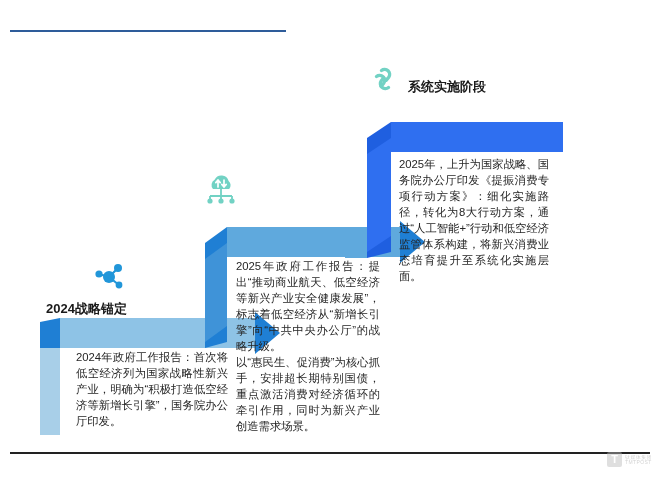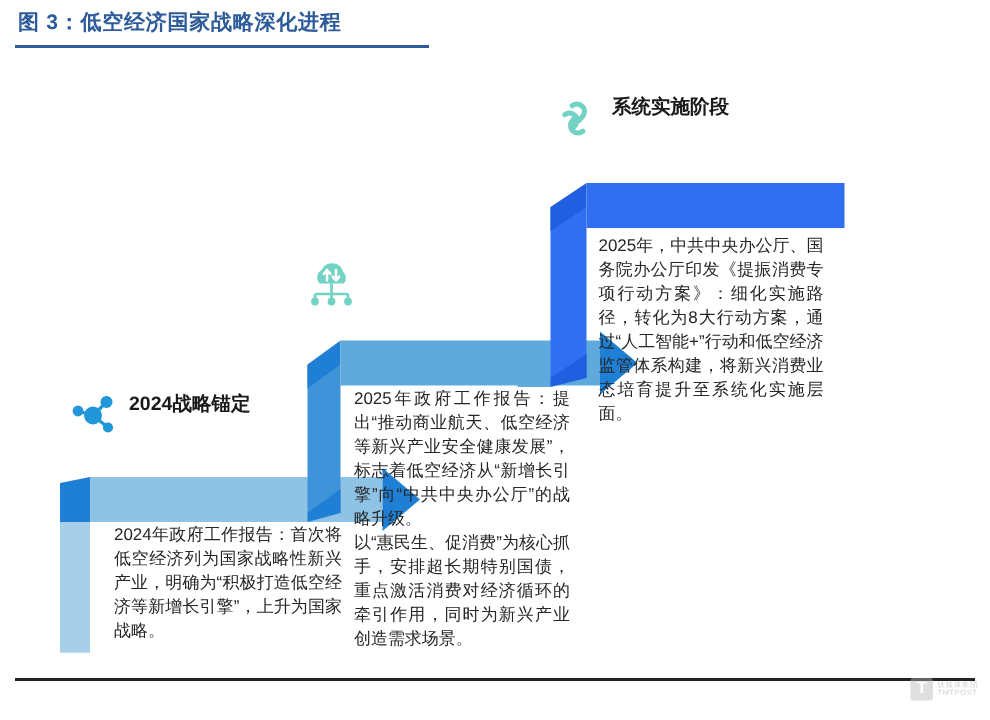--- a/index.html
+++ b/index.html
@@ -41,47 +41,46 @@
     width:15px;height:15px;background:#b9b9b9;border-radius:2px;
     color:#fff;font-size:11px;font-weight:bold;line-height:15px;text-align:center;
   }
   .wm-text{display:flex;flex-direction:column;line-height:1;}
   .wm-cn{font-size:5px;color:#9a9a9a;letter-spacing:.4px;}
   .wm-en{font-size:5px;color:#9a9a9a;letter-spacing:.4px;}
 
   
   .step{position:absolute;}
   .step-head{
-    position:absolute;display:flex;align-items:flex-start;gap:6px;
+    position:absolute;display:flex;align-items:flex-end;gap:6px;
     white-space:nowrap;
   }
   .step-title{font-size:13px;font-weight:bold;color:#1a1a1a;}
   .icon{width:34px;height:34px;display:block;}
 
   .ribbon{position:absolute;}
   .ribbon svg{display:block;}
 
   .body-text{
     position:absolute;
     font-size:11.3px;line-height:1.42;color:#262626;
     text-align:justify;text-justify:inter-ideograph;
     word-break:break-all;
   }
 </style>
 </head>
 <body>
 
 <div class="page">
 
-  <div class="title">图 3：低空经济国家战略深化进程</div>
   <div class="title-rule"></div>
 
   <div class="step">
 
-    <div class="step-head" style="left:46px;top:260px;">
+    <div class="step-head" style="left:46px;top:260px;flex-direction:column;">
       <span class="icon">
         <svg viewBox="0 0 34 34" width="34" height="34" aria-hidden="true">
           <circle cx="16" cy="17" r="6" fill="#2196d9"></circle>
           <circle cx="25" cy="8" r="4" fill="#2196d9"></circle>
           <circle cx="6" cy="14" r="3.6" fill="#2196d9"></circle>
           <circle cx="26" cy="25" r="3.4" fill="#2196d9"></circle>
           <path d="M16 17 L25 8 M16 17 L6 14 M16 17 L26 25" stroke="#2196d9" stroke-width="2.2" fill="none"></path>
         </svg>
       </span>
       <span class="step-title">2024战略锚定</span>
@@ -94,21 +93,21 @@
         <rect x="0" y="38" width="20" height="97" fill="#a8cfe8"></rect>
 
         <rect x="20" y="18" width="195" height="30" fill="#8ec3e6"></rect>
 
         <polygon points="0,22 20,18 20,48 0,48" fill="#1f7fd4"></polygon>
 
         <polygon points="215,12 240,33 215,54" fill="#1f7fd4"></polygon>
       </svg>
     </div>
 
-    <div class="body-text" style="left:76px;top:349px;width:152px;">2024年政府工作报告：首次将低空经济列为国家战略性新兴产业，明确为“积极打造低空经济等新增长引擎”，上升为国家战略。</div>
+    <div class="body-text" style="left:76px;top:349px;width:152px;">2024年政府工作报告：首次将低空经济列为国家战略性新兴产业，明确为“积极打造低空经济等新增长引擎”，国务院办公厅印发。</div>
   </div>
 
   <div class="step">
 
     <div class="step-head" style="left:204px;top:172px;">
       <span class="icon">
         <svg viewBox="0 0 34 34" width="34" height="34" aria-hidden="true">
           <path d="M9 17 a6 6 0 0 1 1.6 -9.2 A7.5 7.5 0 0 1 24.6 9 a5.6 5.6 0 0 1 0.6 8z" fill="#72d2c4"></path>
           <path d="M14 15 L14 8 M14 8 L11.8 10.6 M14 8 L16.2 10.6" stroke="#ffffff" stroke-width="1.7" fill="none" stroke-linecap="round"></path>
           <path d="M20 8 L20 15 M20 15 L17.8 12.4 M20 15 L22.2 12.4" stroke="#ffffff" stroke-width="1.7" fill="none" stroke-linecap="round"></path>
@@ -160,21 +159,21 @@
         <rect x="0" y="128" width="22" height="22" fill="#5fa9dd"></rect>
 
         <rect x="22" y="30" width="24" height="114" fill="#2f6ff0"></rect>
         <polygon points="22,144 46,128 46,144 22,150" fill="#1f5fe0"></polygon>
         <polygon points="22,30 46,14 46,30 22,46" fill="#1f5fe0"></polygon>
 
         <rect x="46" y="14" width="172" height="30" fill="#2f6ff0"></rect>
       </svg>
     </div>
 
-    <div class="body-text" style="left:399px;top:156px;width:150px;">2025年，中共中央办公厅、国务院办公厅印发《提振消费专项行动方案》：细化实施路径，转化为8大行动方案，通过“人工智能+”行动和低空经济监管体系构建，将新兴消费业态培育提升至系统化实施层面。</div>
+    <div class="body-text" style="left:399px;top:156px;width:150px;">2025年，上升为国家战略、国务院办公厅印发《提振消费专项行动方案》：细化实施路径，转化为8大行动方案，通过“人工智能+”行动和低空经济监管体系构建，将新兴消费业态培育提升至系统化实施层面。</div>
   </div>
 
   <div class="footer-rule"></div>
 
   <div class="watermark">
     <div class="wm-mark">T</div>
     <div class="wm-text">
       <span class="wm-cn">钛媒体集团</span>
       <span class="wm-en">TMTPOST</span>
     </div>

